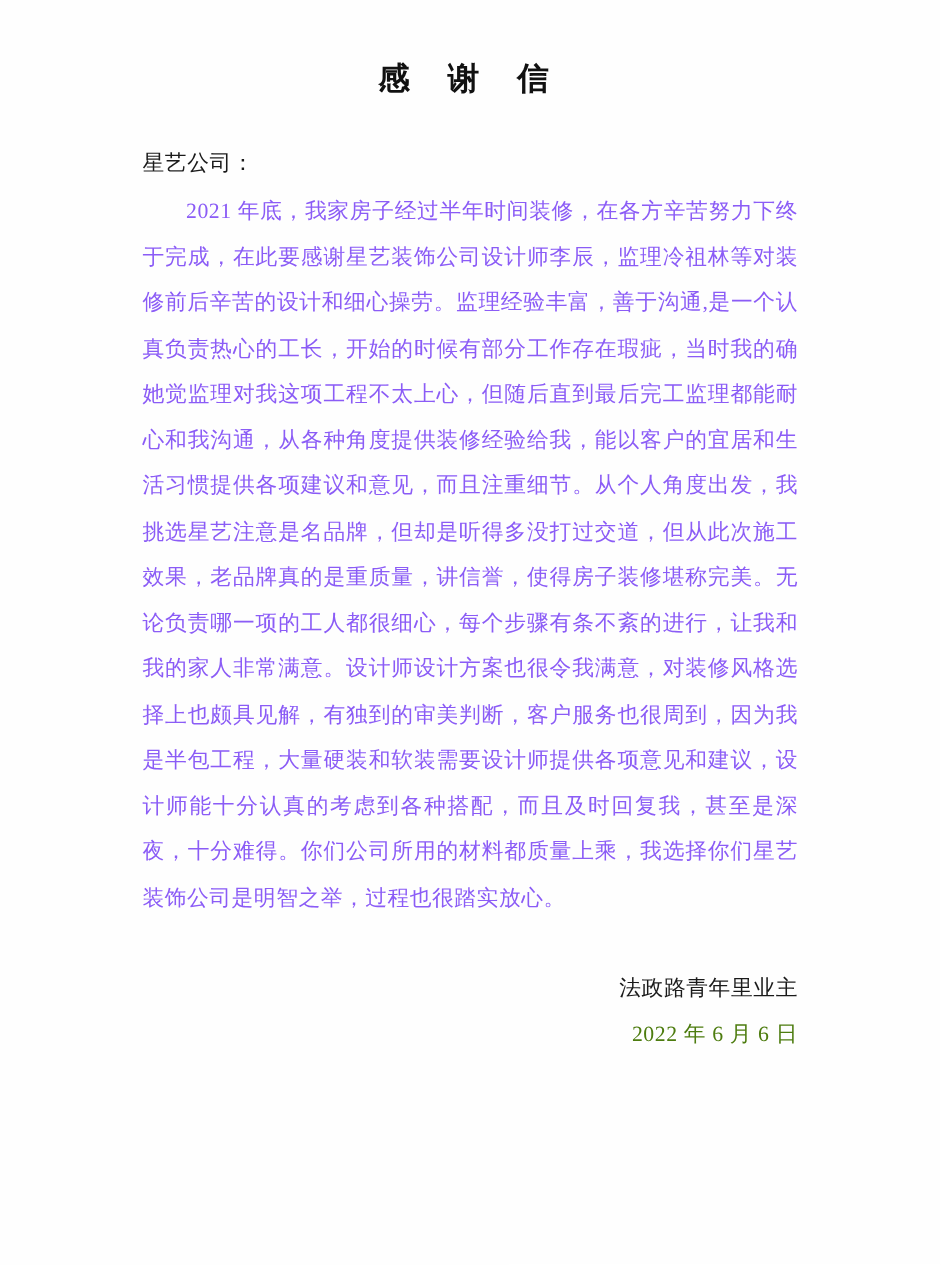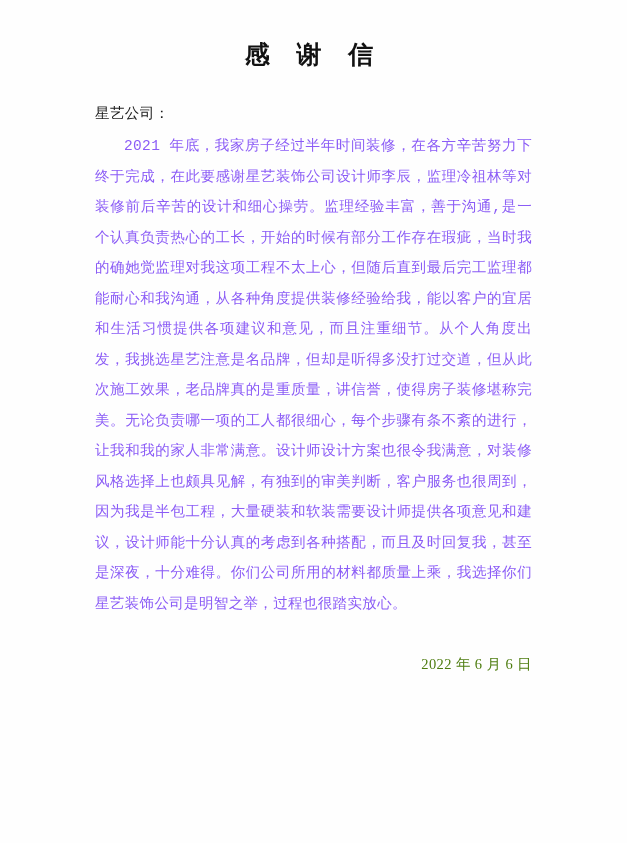--- a/index.html
+++ b/index.html
@@ -17,32 +17,31 @@
   .page {
     position: relative;
     width: 627px;
     height: 843px;
     box-sizing: border-box;
     padding: 0;
     background: #fefefe;
   }
   .doc-title {
     text-align: center;
-    font-size: 25px;
+    font-size: 21px;
     font-weight: bold;
     letter-spacing: 9px;
     margin: 0;
     padding-top: 38px;
     padding-bottom: 16px;
     color: #111;
     font-family: "DejaVu Serif", "Liberation Serif", serif;
   }
   .body-block {
     padding: 12px 95px 0 95px;
-    font-family: Liberation Mono, monospace;
   }
   .salutation {
     font-size: 14.5px;
     line-height: 30px;
     margin: 0 0 2px 0;
     letter-spacing: 0.4px;
     color: #1a1a1a;
   }
   .para {
     font-size: 14.5px;
@@ -80,16 +79,17 @@
 <div class="page">
 
   <h1 class="doc-title">感 谢 信</h1>
 
   <div class="body-block">
     <p class="salutation">星艺公司：</p>
     <p class="para">2021 年底，我家房子经过半年时间装修，在各方辛苦努力下终于完成，在此要感谢星艺装饰公司设计师李辰，监理冷祖林等对装修前后辛苦的设计和细心操劳。监理经验丰富，善于沟通,是一个认真负责热心的工长，开始的时候有部分工作存在瑕疵，当时我的确她觉监理对我这项工程不太上心，但随后直到最后完工监理都能耐心和我沟通，从各种角度提供装修经验给我，能以客户的宜居和生活习惯提供各项建议和意见，而且注重细节。从个人角度出发，我挑选星艺注意是名品牌，但却是听得多没打过交道，但从此次施工效果，老品牌真的是重质量，讲信誉，使得房子装修堪称完美。无论负责哪一项的工人都很细心，每个步骤有条不紊的进行，让我和我的家人非常满意。设计师设计方案也很令我满意，对装修风格选择上也颇具见解，有独到的审美判断，客户服务也很周到，因为我是半包工程，大量硬装和软装需要设计师提供各项意见和建议，设计师能十分认真的考虑到各种搭配，而且及时回复我，甚至是深夜，十分难得。你们公司所用的材料都质量上乘，我选择你们星艺装饰公司是明智之举，过程也很踏实放心。</p>
   </div>
 
   <div class="signature-block">
+    <div class="sign-line">法政路青年里业主</div>
     <div class="sign-date">2022 年 6 月 6 日</div>
   </div>
 
 </div>
 
 </body></html>

